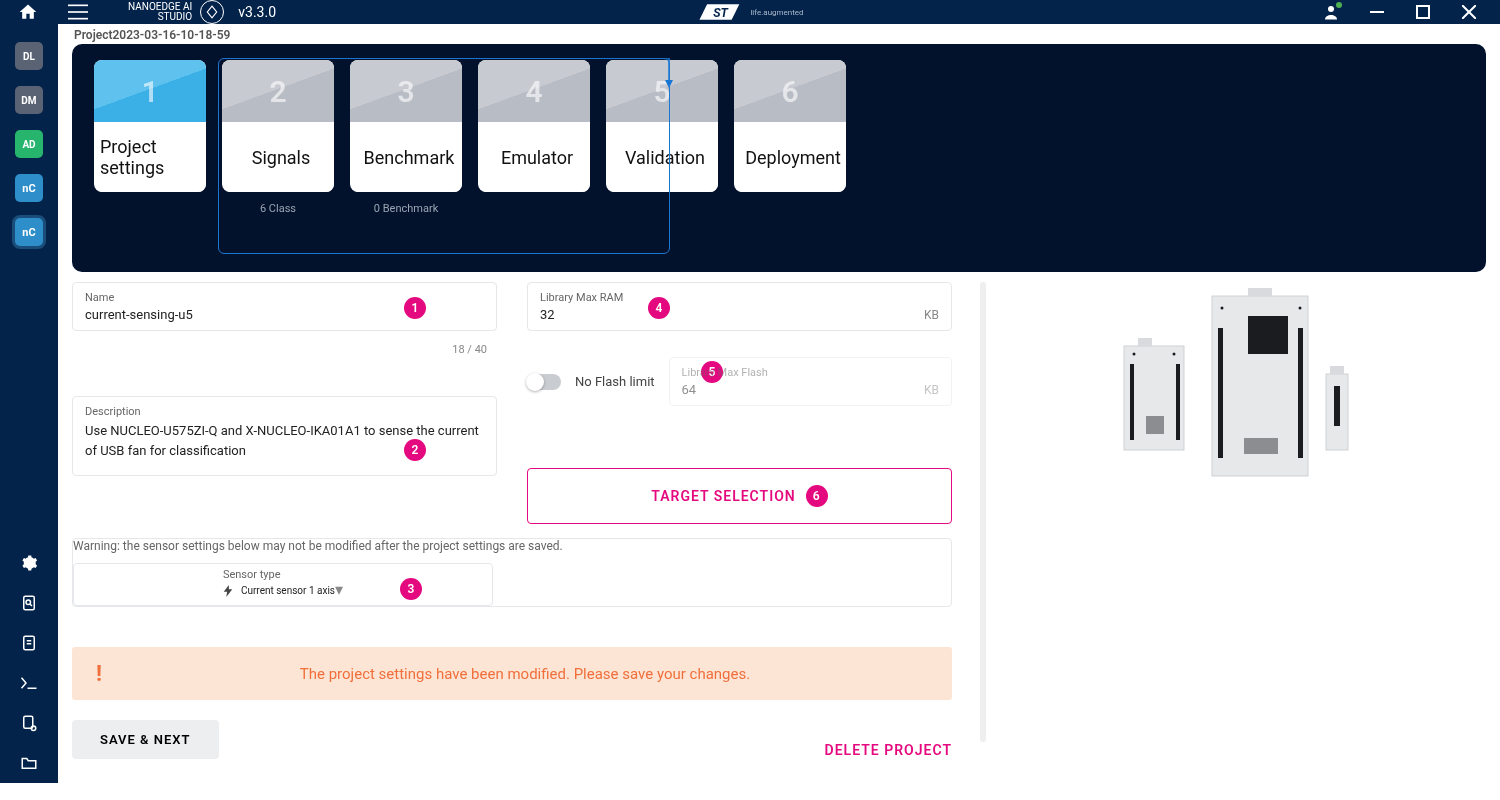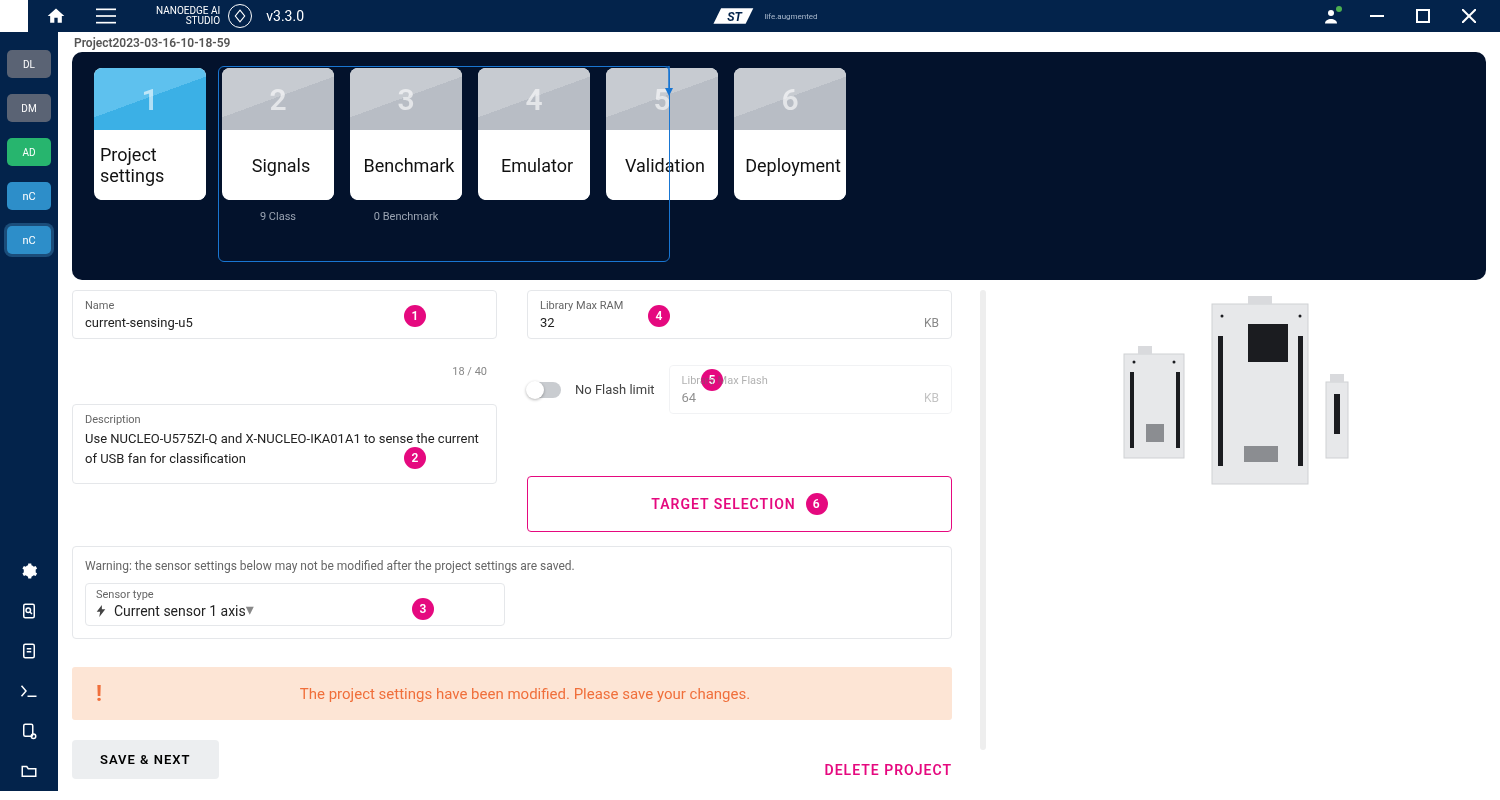--- a/index.html
+++ b/index.html
@@ -1,35 +1,35 @@
 <!DOCTYPE html>
 <html><head>
 <meta charset="utf-8">
 <style>
 * { box-sizing: border-box; margin: 0; padding: 0; font-family: -apple-system, BlinkMacSystemFont, "Segoe UI", Roboto, sans-serif; }
 body { width: 1500px; height: 800px; overflow: hidden; background: #fff; }
 
-.titlebar { height: 32px; background: #03234b; display: flex; align-items: center; color: #fff; padding: 0 8px; position: relative; margin-left: 28px; }
+.titlebar { height: 24px; background: #03234b; display: flex; align-items: center; color: #fff; padding: 0 8px; position: relative; }
 .tb-left { display: flex; align-items: center; gap: 10px; }
 .tb-home { width: 40px; height: 40px; display: flex; align-items: center; justify-content: center; cursor: pointer; }
 .tb-menu { width: 40px; height: 40px; display: flex; align-items: center; justify-content: center; cursor: pointer; }
 .tb-brand { display: flex; align-items: center; gap: 8px; margin-left: 20px; }
 .tb-brand-text { font-size: 10px; line-height: 10px; text-align: right; color: #fff; }
 .tb-brand-logo { width: 24px; height: 24px; border: 1.5px solid #fff; border-radius: 50%; display: flex; align-items: center; justify-content: center; font-size: 12px; }
 .tb-version { font-size: 14px; color: #fff; margin-left: 6px; }
 .tb-center { position: absolute; left: 50%; transform: translateX(-50%); display: flex; align-items: center; gap: 8px; }
 .st-logo { font-size: 28px; font-style: italic; font-weight: 700; color: #fff; display: flex; align-items: center; }
 .st-tag { font-size: 8px; color: #a9b8cc; }
 .tb-right { margin-left: auto; display: flex; align-items: center; }
 .tb-btn { width: 46px; height: 40px; display: flex; align-items: center; justify-content: center; cursor: pointer; position: relative; }
 .tb-user-dot { width: 6px; height: 6px; border-radius: 50%; background: #4caf50; position: absolute; top: 10px; right: 12px; }
 
 .main { display: flex; height: 759px; }
 .sidebar { width: 58px; background: #03234b; display: flex; flex-direction: column; align-items: center; padding-top: 10px; }
-.sb-item { width: 44px; height: 28px; margin: 8px 16px; border-radius: 5px; display: flex; align-items: center; justify-content: center; font-size: 10px; font-weight: 400; cursor: pointer; color: #fff; }
+.sb-item { width: 28px; height: 28px; margin: 8px 16px; border-radius: 5px; display: flex; align-items: center; justify-content: center; font-size: 10px; font-weight: 700; cursor: pointer; color: #fff; }
 .sb-dl { background: #5a6374; }
 .sb-dm { background: #5a6374; }
 .sb-ad { background: #27b56e; }
 .sb-nc1 { background: #2d8ec9; font-size: 11px; }
 .sb-nc2 { background: #2d8ec9; font-size: 11px; box-shadow: 0 0 0 3px #1b4d7a; }
 .sb-spacer { flex: 1; }
 .sb-icon { width: 40px; height: 40px; display: flex; align-items: center; justify-content: center; cursor: pointer; color: #fff; }
 
 .content { flex: 1; display: flex; flex-direction: column; background: #fff; }
 
@@ -62,25 +62,25 @@
 .ram-unit { font-size: 12px; color: #888; }
 
 .flash-row { display: flex; align-items: center; gap: 14px; }
 .toggle { width: 34px; height: 16px; background: #c9ccd0; border-radius: 10px; position: relative; cursor: pointer; }
 .toggle::after { content: ""; position: absolute; width: 18px; height: 18px; background: #fff; border-radius: 50%; top: -1px; left: -1px; box-shadow: 0 1px 3px rgba(0,0,0,0.3); }
 .flash-label { font-size: 13px; color: #444; }
 .flash-field { flex: 1; opacity: 0.5; }
 
 .target-btn { border: 1px solid #e5097f; color: #e5097f; border-radius: 4px; padding: 16px; text-align: center; font-size: 14px; font-weight: 600; letter-spacing: 1px; cursor: pointer; display: flex; align-items: center; justify-content: center; gap: 10px; }
 
-.sensor-panel { border: 1px solid #e5e7ea; border-radius: 4px; padding: 12px; }
+.sensor-panel { border: 1px solid #e5e7ea; border-radius: 4px; }
 .sensor-warn { font-size: 12px; color: #666; margin-bottom: 10px; }
-.sensor-field { border: 1px solid #e5e7ea; border-radius: 4px; padding: 6px 10px; width: 420px; display: flex; align-items: center; justify-content: flex-start; cursor: pointer; position: relative; }
+.sensor-field { border: 1px solid #e5e7ea; border-radius: 4px; padding: 6px 10px; width: 420px; display: flex; align-items: center; justify-content: center; cursor: pointer; position: relative; }
 .sensor-field .field-label { position: absolute; top: 4px; }
-.sensor-val { font-size: 14px; color: #222; display: flex; align-items: center; gap: 8px; margin-top: 12px; }
+.sensor-val { font-size: 10px; color: #222; display: flex; align-items: center; gap: 8px; margin-top: 12px; }
 .sensor-chev { color: #888; margin-top: 10px; }
 
 .alert-bar { background: #fde5d5; border-radius: 3px; padding: 14px 24px; display: flex; align-items: center; gap: 20px; }
 .alert-ex { color: #f06f3b; font-size: 22px; font-weight: 700; }
 .alert-text { flex: 1; text-align: center; color: #f06f3b; font-size: 15px; }
 
 .actions { display: flex; justify-content: space-between; align-items: center; padding-top: 6px; }
 .save-btn { background: #eceef0; color: #000000; padding: 12px 28px; border-radius: 4px; font-size: 13px; font-weight: 600; letter-spacing: 1px; cursor: pointer; }
 .delete-btn { color: #e5097f; font-size: 14px; font-weight: 600; letter-spacing: 1px; cursor: pointer; margin-top: 21px; }
 
@@ -226,21 +226,21 @@
           </div>
           <div class="step-sub"></div>
         </div>
         <div class="step-wrap">
           <div class="step-card">
             <div class="step-top">
                 <span class="step-num">2</span>
               </div>
             <div class="step-bot">Signals</div>
           </div>
-          <div class="step-sub">9 Class</div>
+          <div class="step-sub">6 Class</div>
         </div>
         <div class="step-wrap">
           <div class="step-card">
             <div class="step-top">
                 <span class="step-num">3</span>
               </div>
             <div class="step-bot">Benchmark</div>
           </div>
           <div class="step-sub">0 Benchmark</div>
         </div>
@@ -276,21 +276,21 @@
 
     <div class="form-area">
       <div class="form-left">
         <div class="form-row">
           <div class="form-col" style="position:relative">
             <div class="field" style="position:relative">
               <div class="field-label">Name</div>
               <div class="field-value">current-sensing-u5</div>
               <div class="badge" style="right:70px; top:14px">1</div>
             </div>
-            <div class="field-counter" style="position:relative; align-self:flex-end; bottom:0">18 / 40</div>
+            <div class="field-counter" style="position:relative; align-self:flex-end; bottom:14px">18 / 40</div>
             <div class="field field-desc" style="position:relative">
               <div class="field-label">Description</div>
               <div class="field-value" style="line-height:1.5">Use NUCLEO-U575ZI-Q and X-NUCLEO-IKA01A1 to sense the current of USB fan for classification</div>
               <div class="badge" style="right:70px; bottom:14px">2</div>
             </div>
           </div>
           <div class="form-col">
             <div class="field" style="position:relative">
               <div class="field-label">Library Max RAM</div>
               <div class="ram-field">

